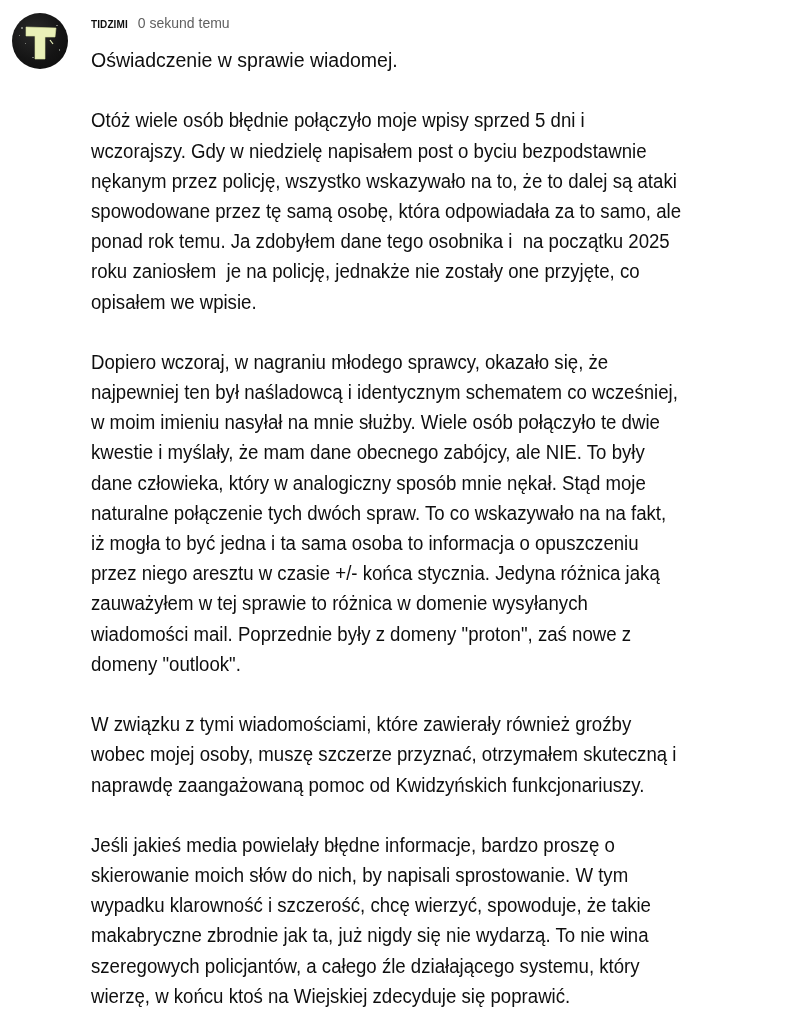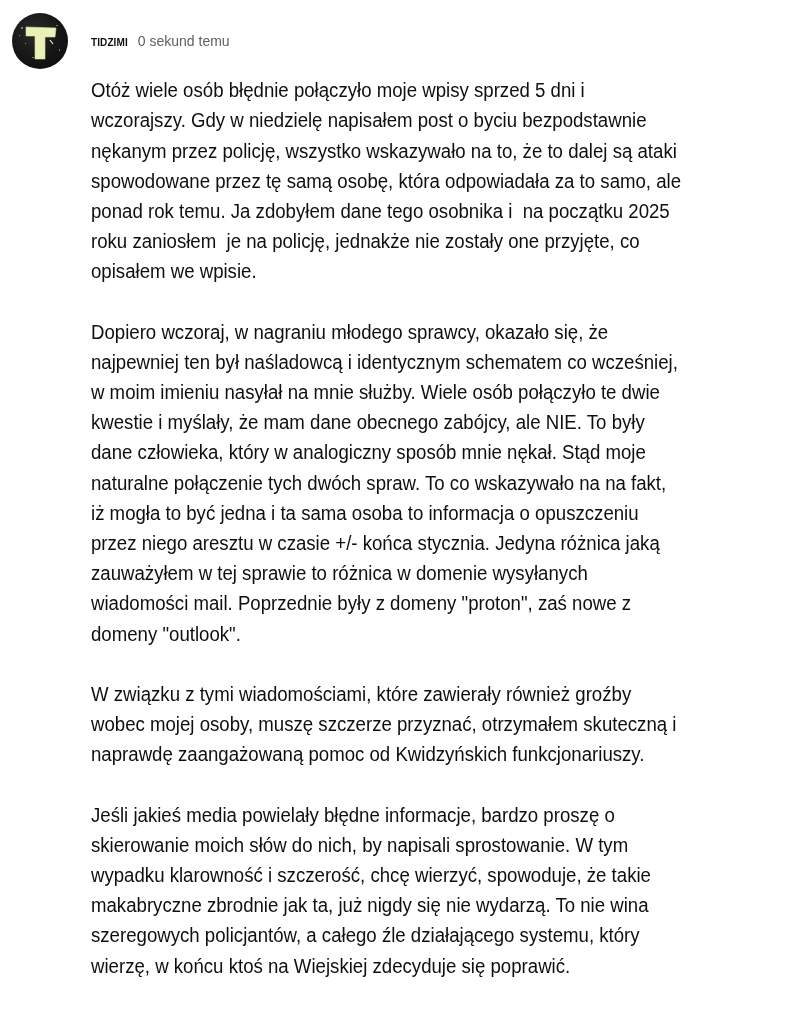--- a/index.html
+++ b/index.html
@@ -55,21 +55,20 @@
   .author {
     font-size: 10px;
     font-weight: bold;
     color: #0f0f0f;
     letter-spacing: 0.1px;
   }
   .timestamp {
     font-size: 14px;
     color: #606060;
     margin-left: 10px;
-    margin-top: 18px;
   }
   .body {
     position: absolute;
     left: 91px;
     top: 45px;
     width: 712px;
   }
   .line {
     display: block;
     height: 30.2px;
@@ -100,20 +99,21 @@
       <path d="M38 27 L41 31" stroke="#e9f0b8" stroke-width="1.2"></path>
     </svg>
   </div>
 
   <div class="header">
     <span class="author">TIDZIMI</span>
     <span class="timestamp">0 sekund temu</span>
   </div>
 
   <div class="body" id="comment-body">
+      <span class="line first">Oświadczenie w sprawie wiadomej.</span>
       <span class="line"></span>
       <span class="line">Otóż wiele osób błędnie połączyło moje wpisy sprzed 5 dni i</span>
       <span class="line">wczorajszy. Gdy w niedzielę napisałem post o byciu bezpodstawnie</span>
       <span class="line">nękanym przez policję, wszystko wskazywało na to, że to dalej są ataki</span>
       <span class="line">spowodowane przez tę samą osobę, która odpowiadała za to samo, ale</span>
       <span class="line">ponad rok temu. Ja zdobyłem dane tego osobnika i  na początku 2025</span>
       <span class="line">roku zaniosłem  je na policję, jednakże nie zostały one przyjęte, co</span>
       <span class="line">opisałem we wpisie.</span>
       <span class="line"></span>
       <span class="line">Dopiero wczoraj, w nagraniu młodego sprawcy, okazało się, że</span>

